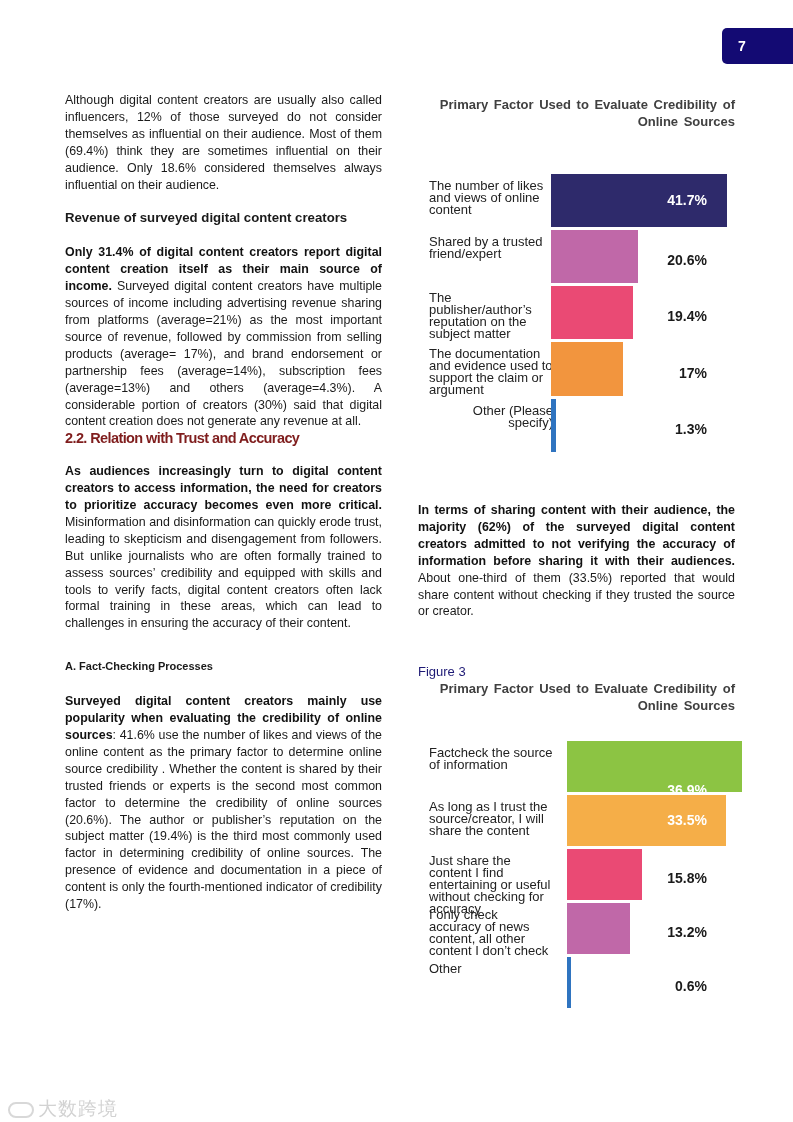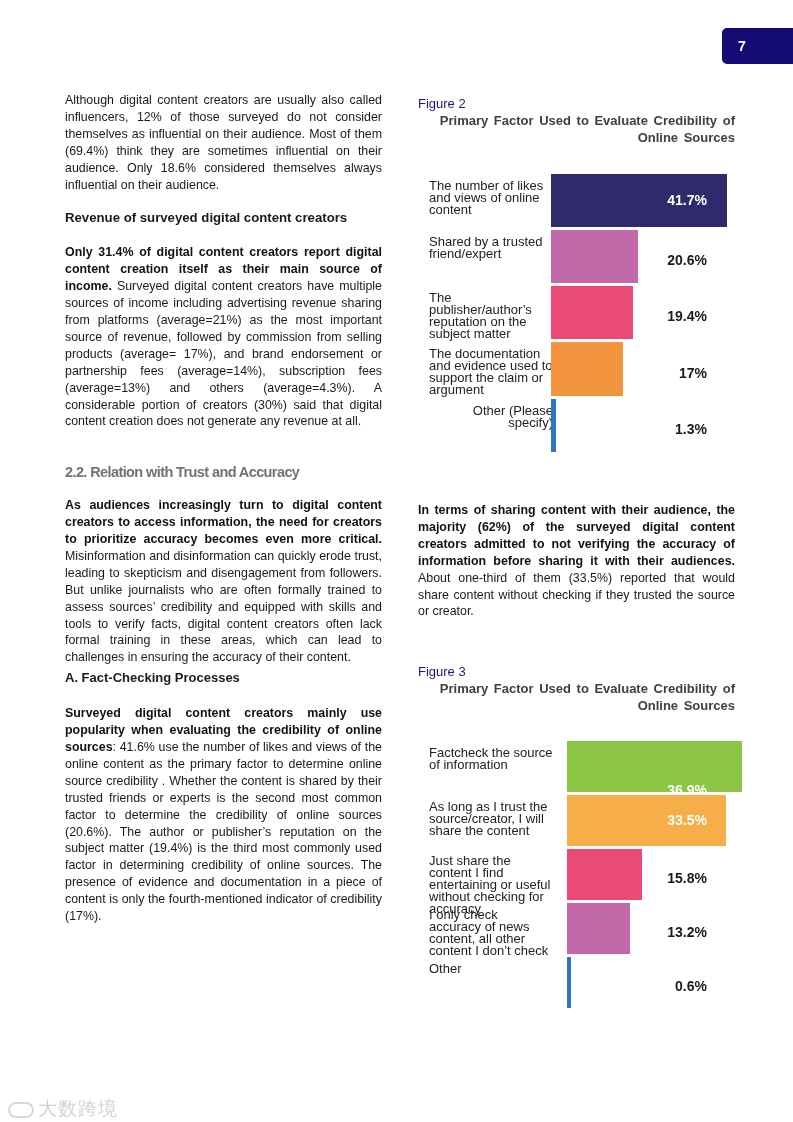--- a/index.html
+++ b/index.html
@@ -4,22 +4,22 @@
 <style>
   html, body { margin:0; padding:0; }
   body { width:793px; height:1122px; position:relative; background:#ffffff; font-family:"Liberation Sans", sans-serif; color:#1a1a1a; overflow:hidden; }
   .page-tab { position:absolute; left:722px; top:28px; width:71px; height:36px; background:#130a73; border-radius:5px 0 0 5px; color:#fff; font-weight:bold; font-size:14px; line-height:36px; padding-left:16px; box-sizing:border-box; }
   .col { position:absolute; font-size:12.4px; line-height:16.9px; text-align:justify; }
   .col-left { left:65px; top:92px; width:317px; }
   .col-right { left:418px; width:317px; }
   p { margin:0; }
   b { font-weight:bold; color:#111; }
   .subhead { font-weight:bold; font-size:13.2px; margin-top:17px; margin-bottom:17px; }
-  .section-title { color:#737373; font-weight:bold; font-size:14.5px; letter-spacing:-0.6px; margin-top:34px; margin-bottom:16px; }
-  .h-a { font-weight:bold; font-size:13px; margin-top:4px; margin-bottom:18px; }
+  .section-title { color:#7f1d1d; font-weight:bold; font-size:14.5px; letter-spacing:-0.6px; margin-bottom:16px; }
+  .h-a { font-weight:bold; font-size:11px; margin-top:26px; margin-bottom:18px; }
   .fig-label { color:#1e1a75; font-size:13px; line-height:16px; }
   .fig-title { color:#404040; font-weight:bold; font-size:13px; line-height:17px; text-align:right; word-spacing:2px; }
   .chart { position:absolute; }
   .row-label { position:absolute; left:0; width:124px; font-size:13px; line-height:11.9px; color:#222; text-align:left; }
   .bar { position:absolute; }
   .val { position:absolute; font-weight:bold; font-size:14px; }
   .val.in { color:#fff; }
   .watermark { position:absolute; left:8px; top:1096px; color:#d2d2d2; font-size:19px; letter-spacing:1px; }
   .wm-logo { display:inline-block; width:26px; height:16px; border:2px solid #d8d8d8; border-radius:8px; vertical-align:middle; margin-right:4px; box-sizing:border-box; }
 </style>
@@ -32,21 +32,20 @@
   <p>Although digital content creators are usually also called influencers, 12% of those surveyed do not consider themselves as influential on their audience. Most of them (69.4%) think they are sometimes influential on their audience. Only 18.6% considered themselves always influential on their audience.</p>
   <div class="subhead">Revenue of surveyed digital content creators</div>
   <p><b>Only 31.4% of digital content creators report digital content creation itself as their main source of income.</b><span> Surveyed digital content creators have multiple sources of income including advertising revenue sharing from platforms (average=21%) as the most important source of revenue, followed by commission from selling products (average= 17%), and brand endorsement or partnership fees (average=14%), subscription fees (average=13%) and others (average=4.3%). A considerable portion of creators (30%) said that digital content creation does not generate any revenue at all.</span></p>
   <div class="section-title">2.2.  Relation with Trust and Accuracy</div>
   <p><b>As audiences increasingly turn to digital content creators to access information, the need for creators to prioritize accuracy becomes even more critical.</b><span> Misinformation and disinformation can quickly erode trust, leading to skepticism and disengagement from followers. But unlike journalists who are often formally trained to assess sources’ credibility and equipped with skills and tools to verify facts, digital content creators often lack formal training in these areas, which can lead to challenges in ensuring the accuracy of their content.</span></p>
   <div class="h-a">A. Fact-Checking Processes</div>
   <p><b>Surveyed digital content creators mainly use popularity when evaluating the credibility of online sources</b><span>: 41.6% use the number of likes and views of the online content as the primary factor to determine online source credibility . Whether the content is shared by their trusted friends or experts is the second most common factor to determine the credibility of online sources (20.6%). The author or publisher’s reputation on the subject matter (19.4%) is the third most commonly used factor in determining credibility of online sources. The presence of evidence and documentation in a piece of content is only the fourth-mentioned indicator of credibility (17%).</span></p>
 </div>
 
 <div class="col col-right" style="top:96px;">
-  <div class="fig-label">Figure 2</div>
   <div class="fig-title">Primary Factor Used to Evaluate Credibility of Online Sources</div>
 </div>
 <div class="chart" id="chart0" style="left:429px; top:174px; width:320px; height:295px;">
     <div class="row-label" style="top: 6px;">The number of likes and views of online content</div>
     <div class="bar" style="left: 122px; top: 0px; width: 176px; height: 52.5px; background: rgb(46, 42, 107);"></div>
     <div class="val in" style="top: 18.25px; right: 42px;">41.7%</div>
     <div class="row-label" style="top: 62px;">Shared by a trusted friend/expert</div>
     <div class="bar" style="left: 122px; top: 56px; width: 86.9448px; height: 52.5px; background: rgb(192, 104, 168);"></div>
     <div class="val" style="top: 78.25px; right: 42px;">20.6%</div>
     <div class="row-label" style="top: 118px;">The publisher/author’s reputation on the subject matter</div>

